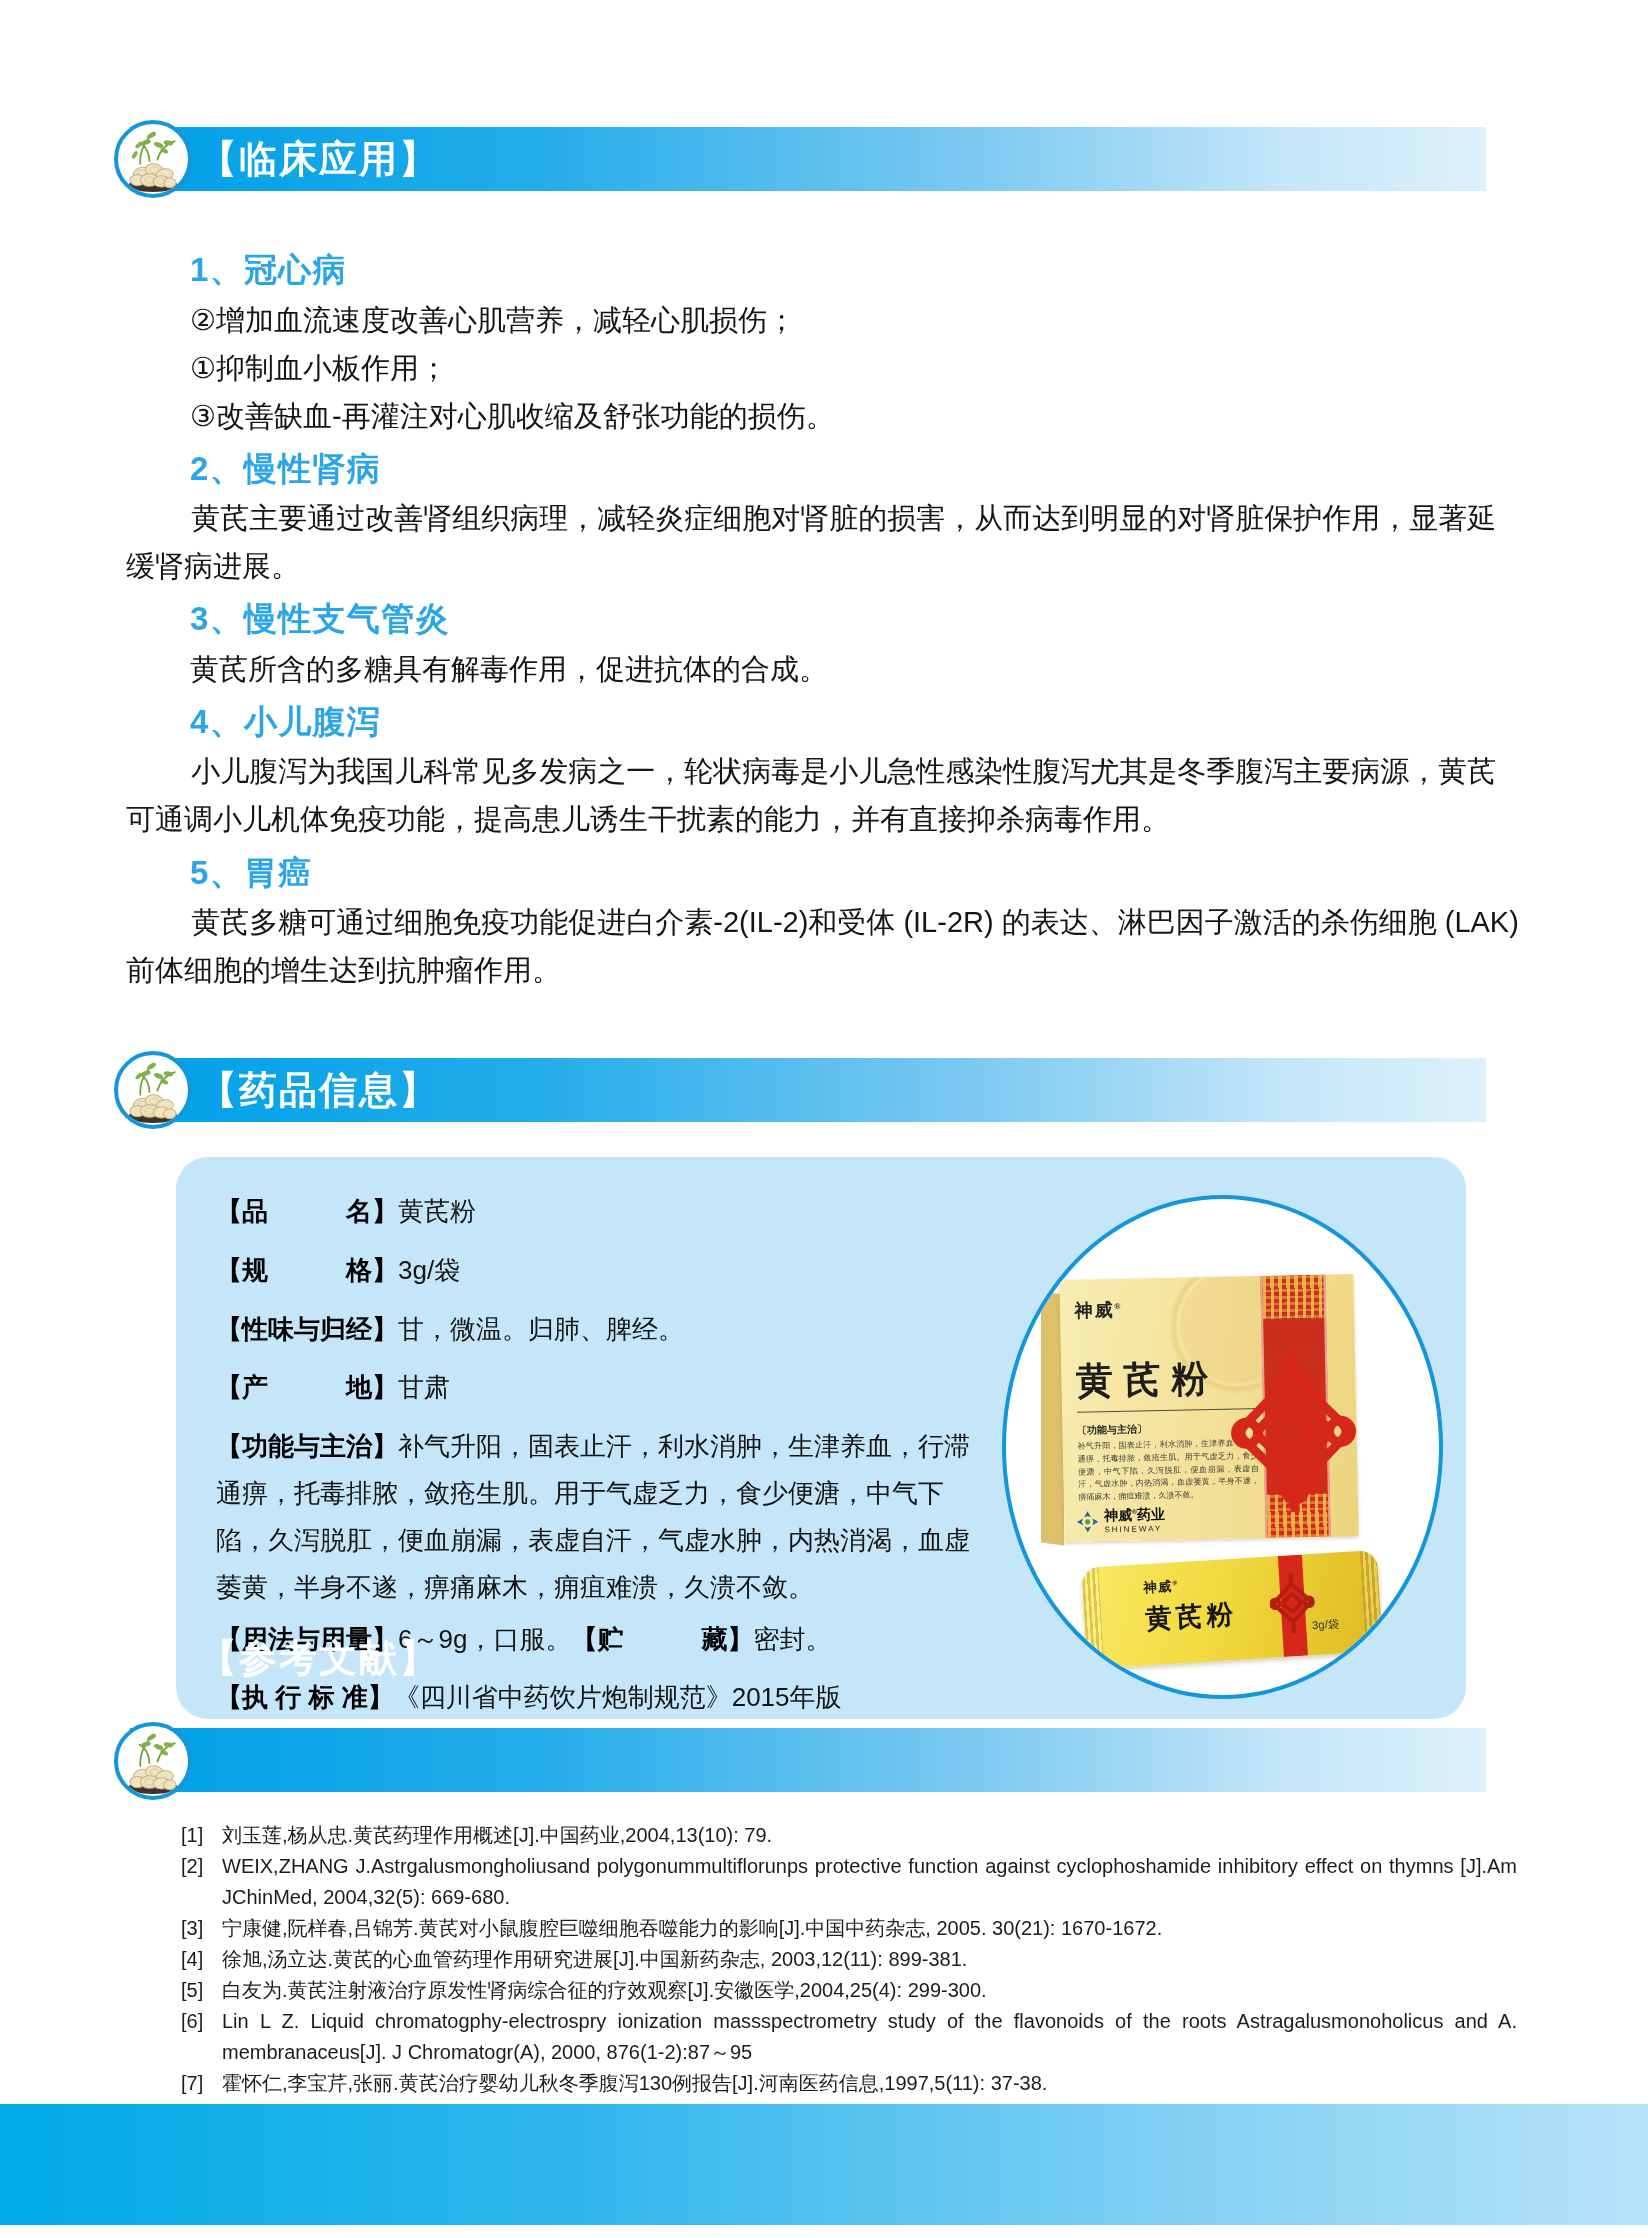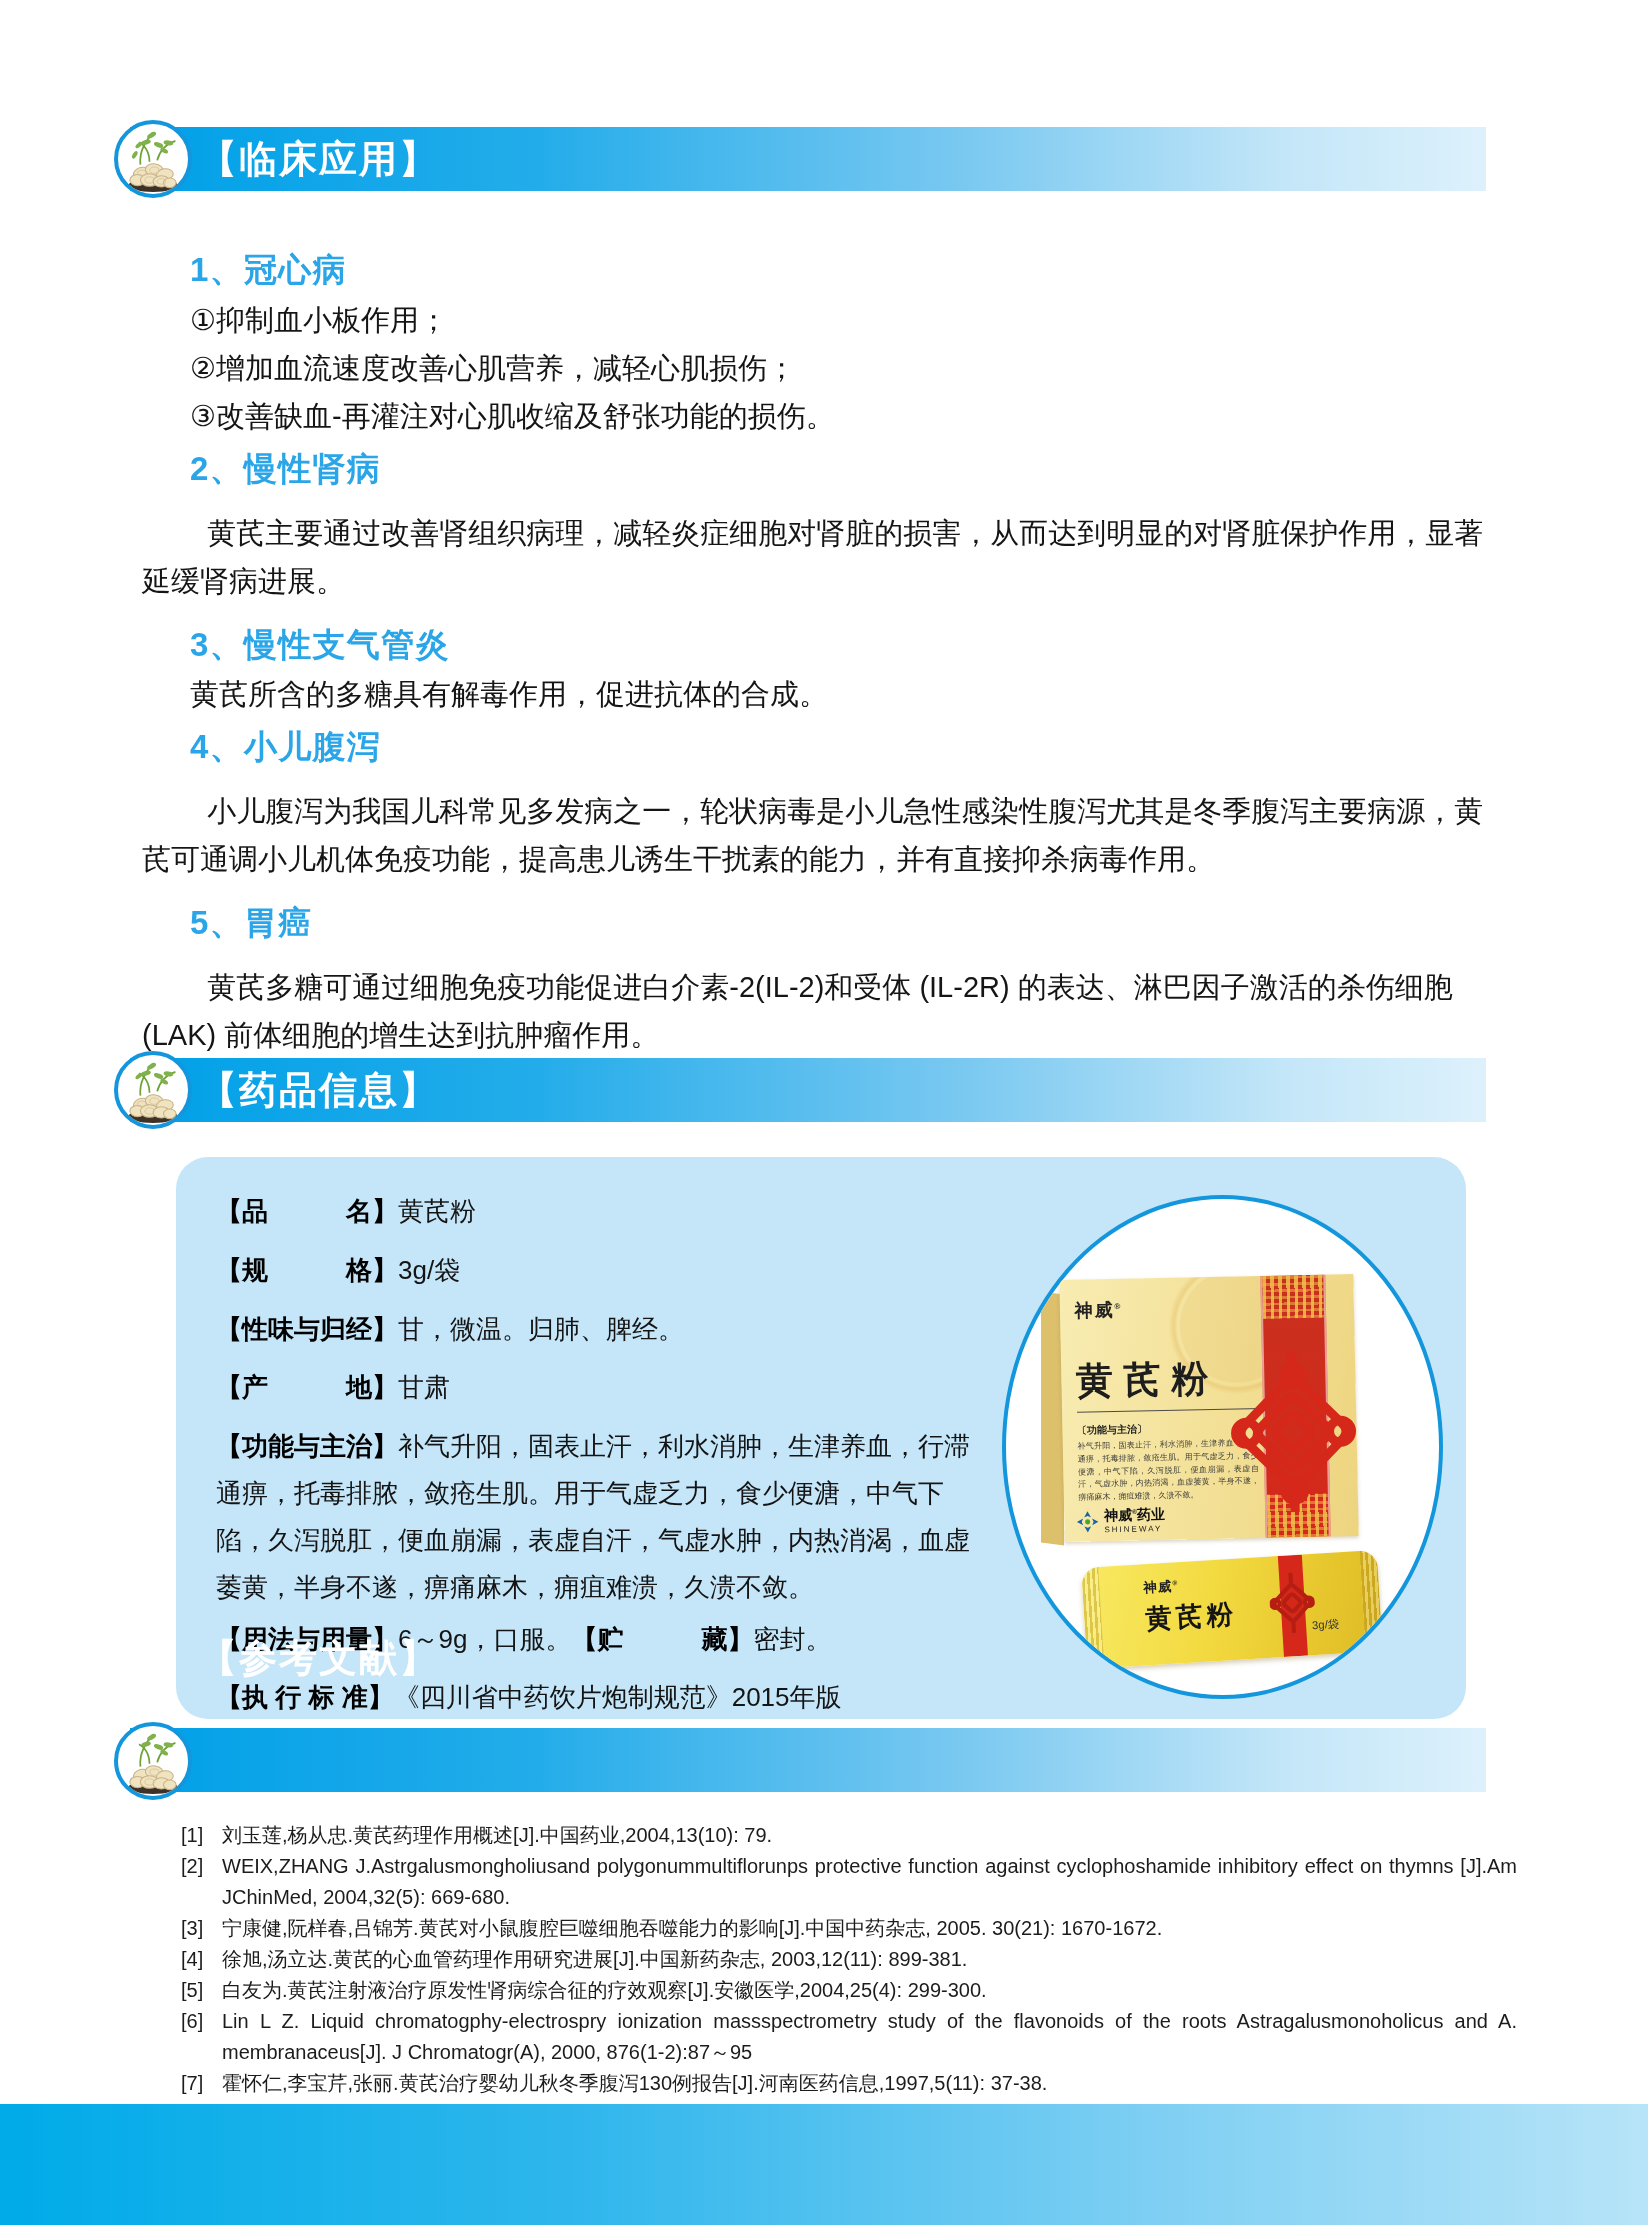--- a/index.html
+++ b/index.html
@@ -12,21 +12,21 @@
   .band-title{position:absolute;left:199px;top:0;height:64px;line-height:64px;
         color:#ffffff;font-size:38px;font-weight:700;letter-spacing:2px;}
   .badge{position:absolute;left:114px;width:78px;height:78px;border-radius:50%;
         background:#ffffff;border:4px solid #1496DC;box-sizing:border-box;overflow:hidden;}
   .badge svg{width:100%;height:100%;display:block;}
 
   
   .clin-wrap{position:absolute;left:126px;top:241px;width:1397px;font-size:29px;line-height:48px;}
   .clin-sub{color:#2AA5E8;font-weight:700;font-size:33px;margin:5.3px 0 1.3px 64px;letter-spacing:1.3px;}
   .clin-line{margin-left:64px;}
-  .clin-para{text-indent:2.25em;margin:16px;}
+  .clin-para{text-indent:2.25em;margin:0;}
 
   
   .infobox{position:absolute;left:176px;top:1157px;width:1290px;height:562px;
         background:#C5E6F9;border-radius:32px;}
   .info-wrap{position:absolute;left:216px;top:1188px;width:774px;font-size:26px;line-height:1.8;color:#141414;}
   .irow{margin:0 0 12px 0;}
   .irow.tight{margin-bottom:5.3px;}
   .ilabel{font-weight:700;color:#000;}
 
   
@@ -122,22 +122,22 @@
         <ellipse cx="34" cy="70" rx="6" ry="4"></ellipse>
         <ellipse cx="52" cy="66" rx="6.5" ry="4.5"></ellipse>
         <ellipse cx="45" cy="80" rx="6.5" ry="4.5"></ellipse>
         <ellipse cx="62" cy="82" rx="6" ry="4"></ellipse>
       </g>
     </svg>
   </div>
 
   <div class="clin-wrap">
     <div class="clin-sub">1、冠心病</div>
+    <div class="clin-line">②增加血流速度改善心肌营养，减轻心肌损伤；</div>
     <div class="clin-line">①抑制血小板作用；</div>
-    <div class="clin-line">②增加血流速度改善心肌营养，减轻心肌损伤；</div>
     <div class="clin-line">③改善缺血-再灌注对心肌收缩及舒张功能的损伤。</div>
 
     <div class="clin-sub">2、慢性肾病</div>
     <p class="clin-para">黄芪主要通过改善肾组织病理，减轻炎症细胞对肾脏的损害，从而达到明显的对肾脏保护作用，显著延缓肾病进展。</p>
 
     <div class="clin-sub">3、慢性支气管炎</div>
     <div class="clin-line">黄芪所含的多糖具有解毒作用，促进抗体的合成。</div>
 
     <div class="clin-sub">4、小儿腹泻</div>
     <p class="clin-para">小儿腹泻为我国儿科常见多发病之一，轮状病毒是小儿急性感染性腹泻尤其是冬季腹泻主要病源，黄芪可通调小儿机体免疫功能，提高患儿诱生干扰素的能力，并有直接抑杀病毒作用。</p>

